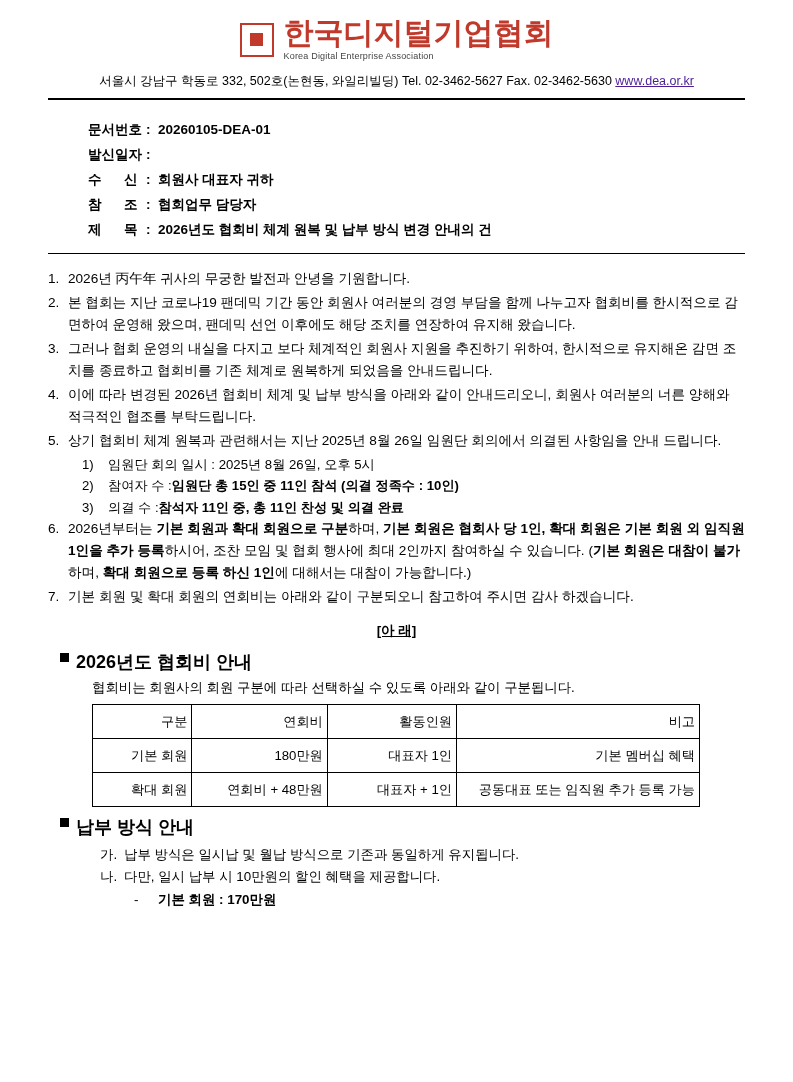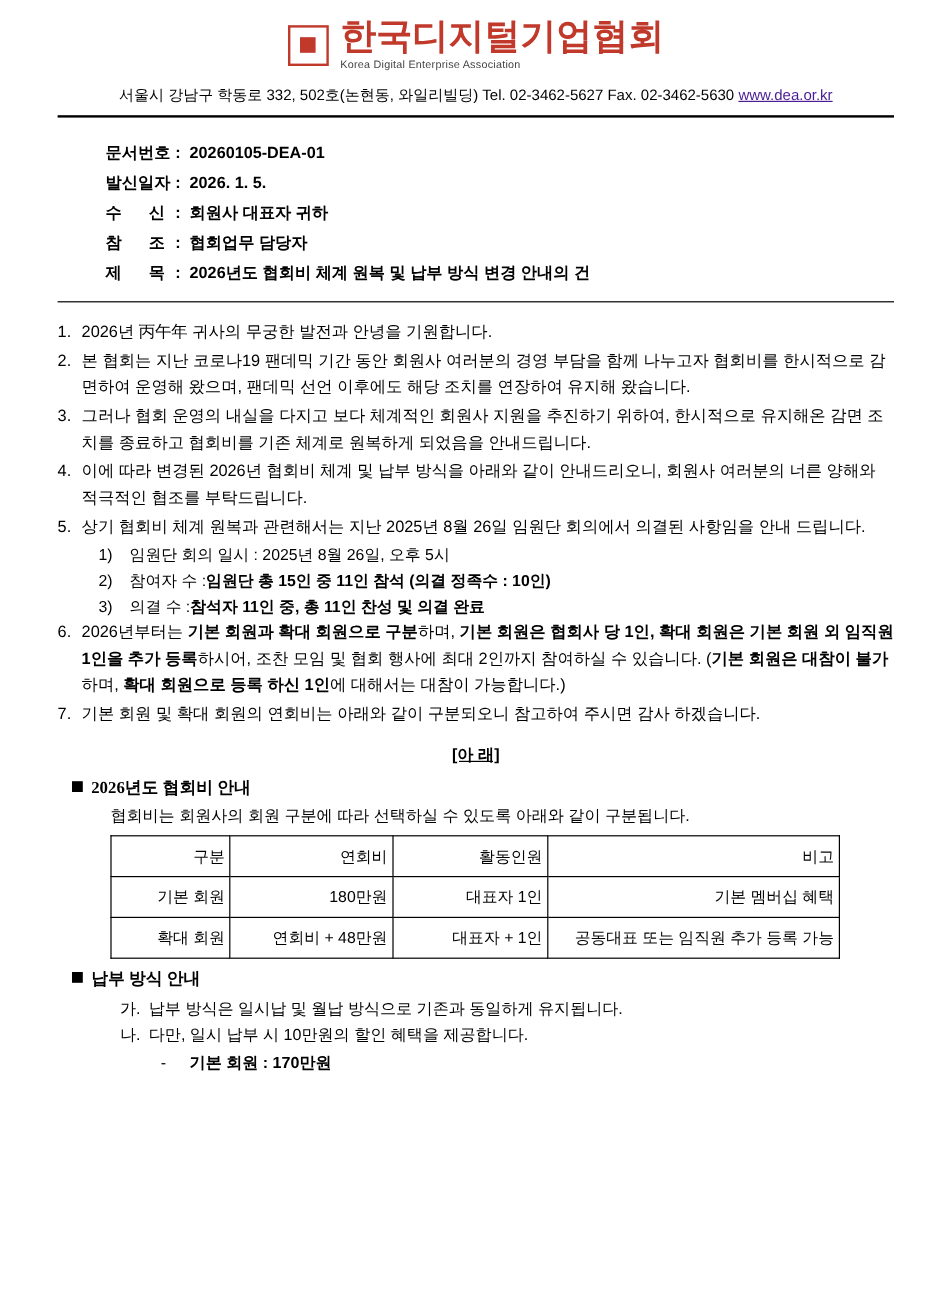--- a/index.html
+++ b/index.html
@@ -19,22 +19,21 @@
     width: 793px;
     height: 1082px;
     box-sizing: border-box;
     padding: 0 48px;
     position: relative;
   }
 
   
   .letterhead {
     text-align: center;
-    padding-top: 4px;
-    margin-top: 12px;
+    padding-top: 18px;
   }
   .logo-row {
     display: flex;
     align-items: center;
     justify-content: center;
     gap: 10px;
   }
   .logo-mark {
     width: 34px;
     height: 34px;
@@ -143,26 +142,25 @@
   .arae {
     text-align: center;
     font-weight: bold;
     font-size: 13.5px;
     margin: 14px 0 10px 0;
     text-decoration: underline;
   }
 
   
   .sec-head {
-    font-size: 14px;
+    font-size: 18px;
     font-weight: bold;
     margin: 0 0 5px 0;
     padding-left: 28px;
     position: relative;
-    font-family: Liberation Serif, serif;
   }
   .sec-head .bullet {
     position: absolute;
     left: 12px;
     top: 3px;
     width: 9px;
     height: 9px;
     background: #000;
     display: inline-block;
   }
@@ -233,21 +231,20 @@
 
   <div class="meta">
     <div class="meta-row">
       <span class="meta-label">문서번호</span>
       <span class="meta-sep">:</span>
       <span class="meta-value">20260105-DEA-01</span>
     </div>
     <div class="meta-row">
       <span class="meta-label">발신일자</span>
       <span class="meta-sep">:</span>
-      <span class="meta-value">2026. 1. 5.</span>
     </div>
     <div class="meta-row">
       <span class="meta-label">수      신</span>
       <span class="meta-sep">:</span>
       <span class="meta-value">회원사 대표자 귀하</span>
     </div>
     <div class="meta-row">
       <span class="meta-label">참      조</span>
       <span class="meta-sep">:</span>
       <span class="meta-value">협회업무 담당자</span>

